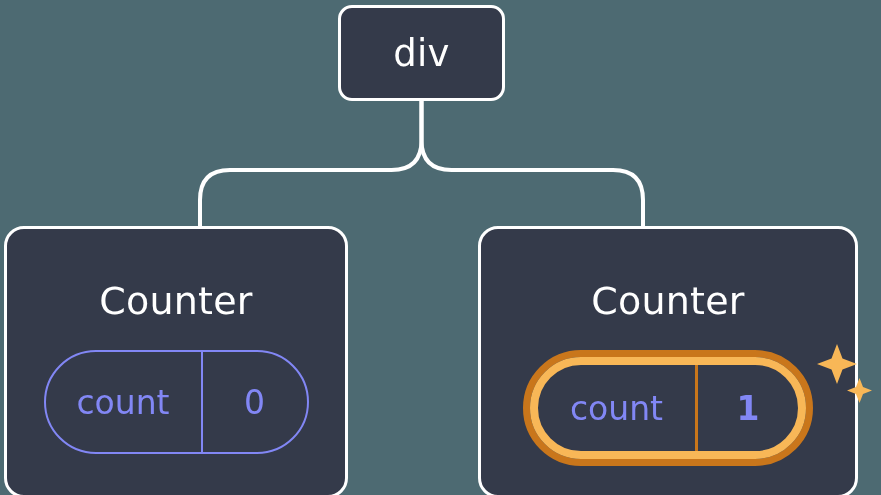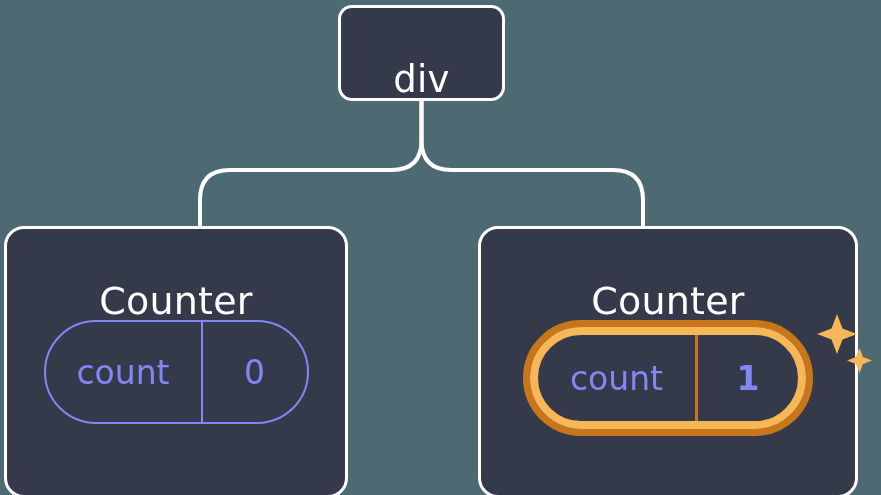--- a/index.html
+++ b/index.html
@@ -38,21 +38,21 @@
     border-radius: 20px;
     box-sizing: border-box;
   }
   .node.root {
     left: 338px;
     top: 5px;
     width: 167px;
     height: 96px;
     border-radius: 14px;
     display: flex;
-    align-items: flex-end;
+    align-items: center;
     justify-content: center;
   }
   .node.child {
     top: 226px;
     height: 272px;
     display: flex;
     flex-direction: column;
     align-items: center;
   }
   .node.child-left {
@@ -77,20 +77,21 @@
     font-size: 38px;
     font-weight: 400;
     line-height: 1;
     margin-top: 53px;
     letter-spacing: 0.2px;
   }
 
   
   .pill-wrap {
     position: relative;
+    margin-top: 30px;
     display: flex;
     align-items: center;
     justify-content: center;
   }
   .pill {
     display: flex;
     align-items: stretch;
     border: 2px solid #8287f5;
     border-radius: 999px;
     box-sizing: border-box;

